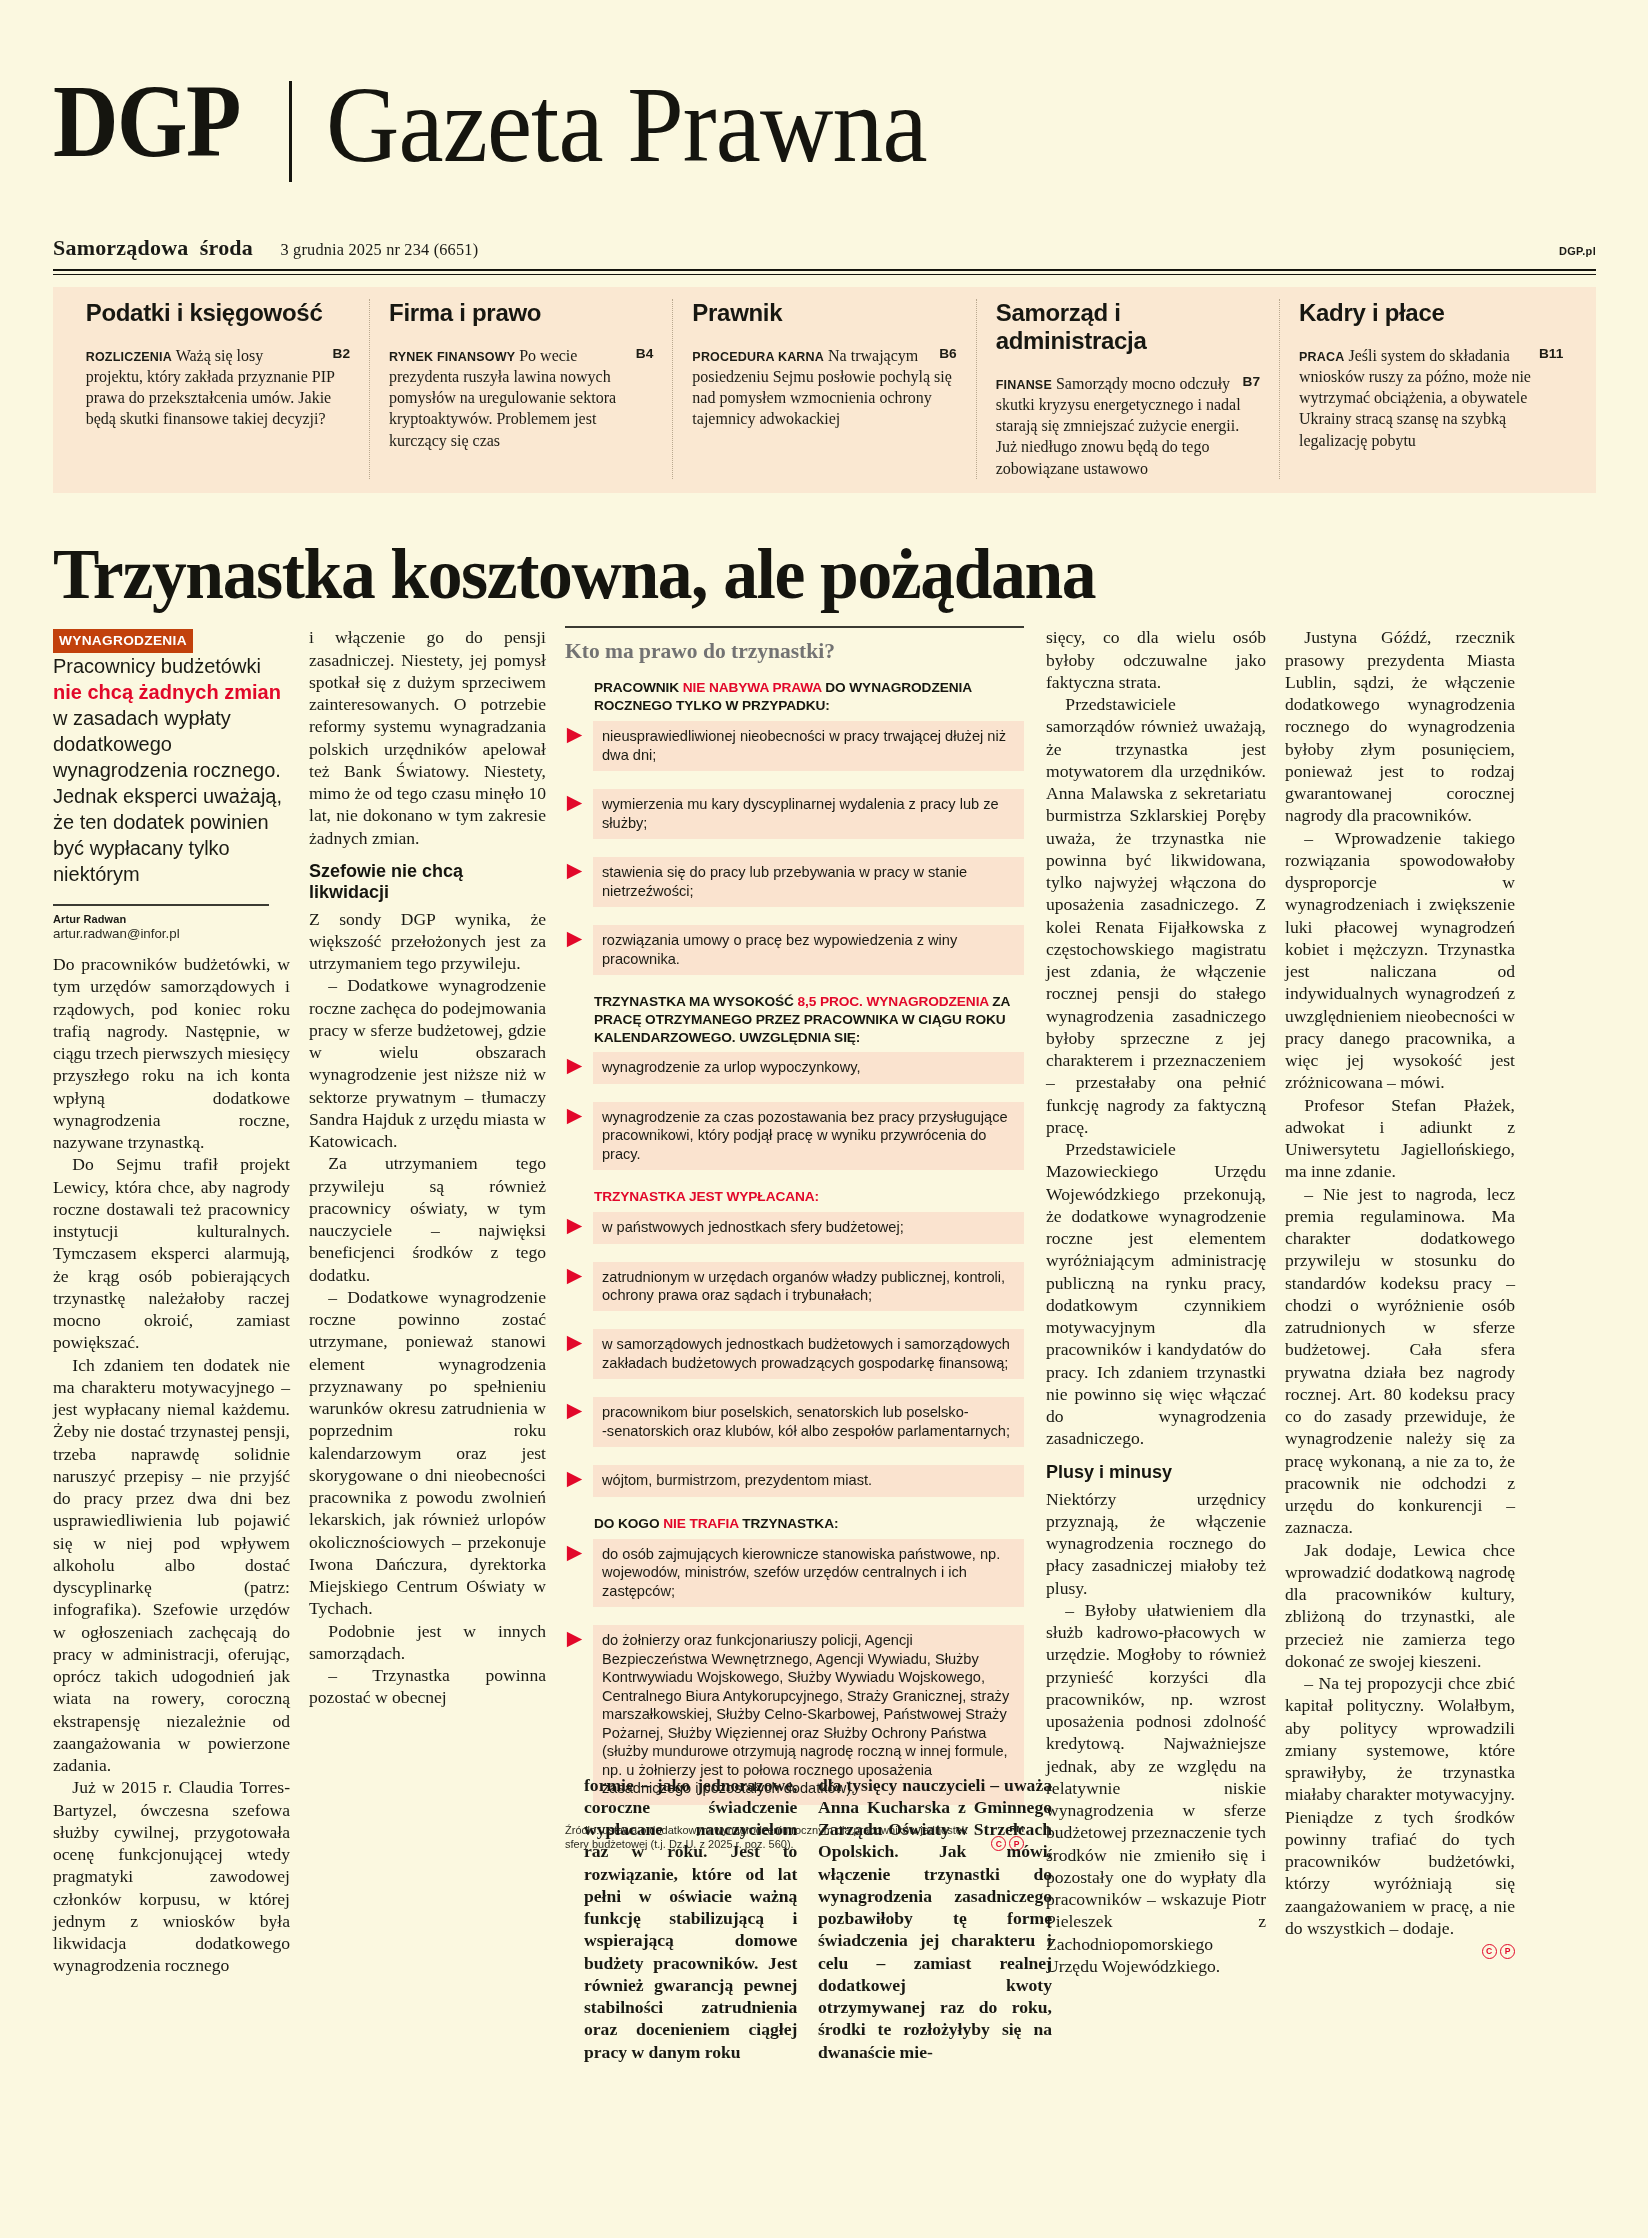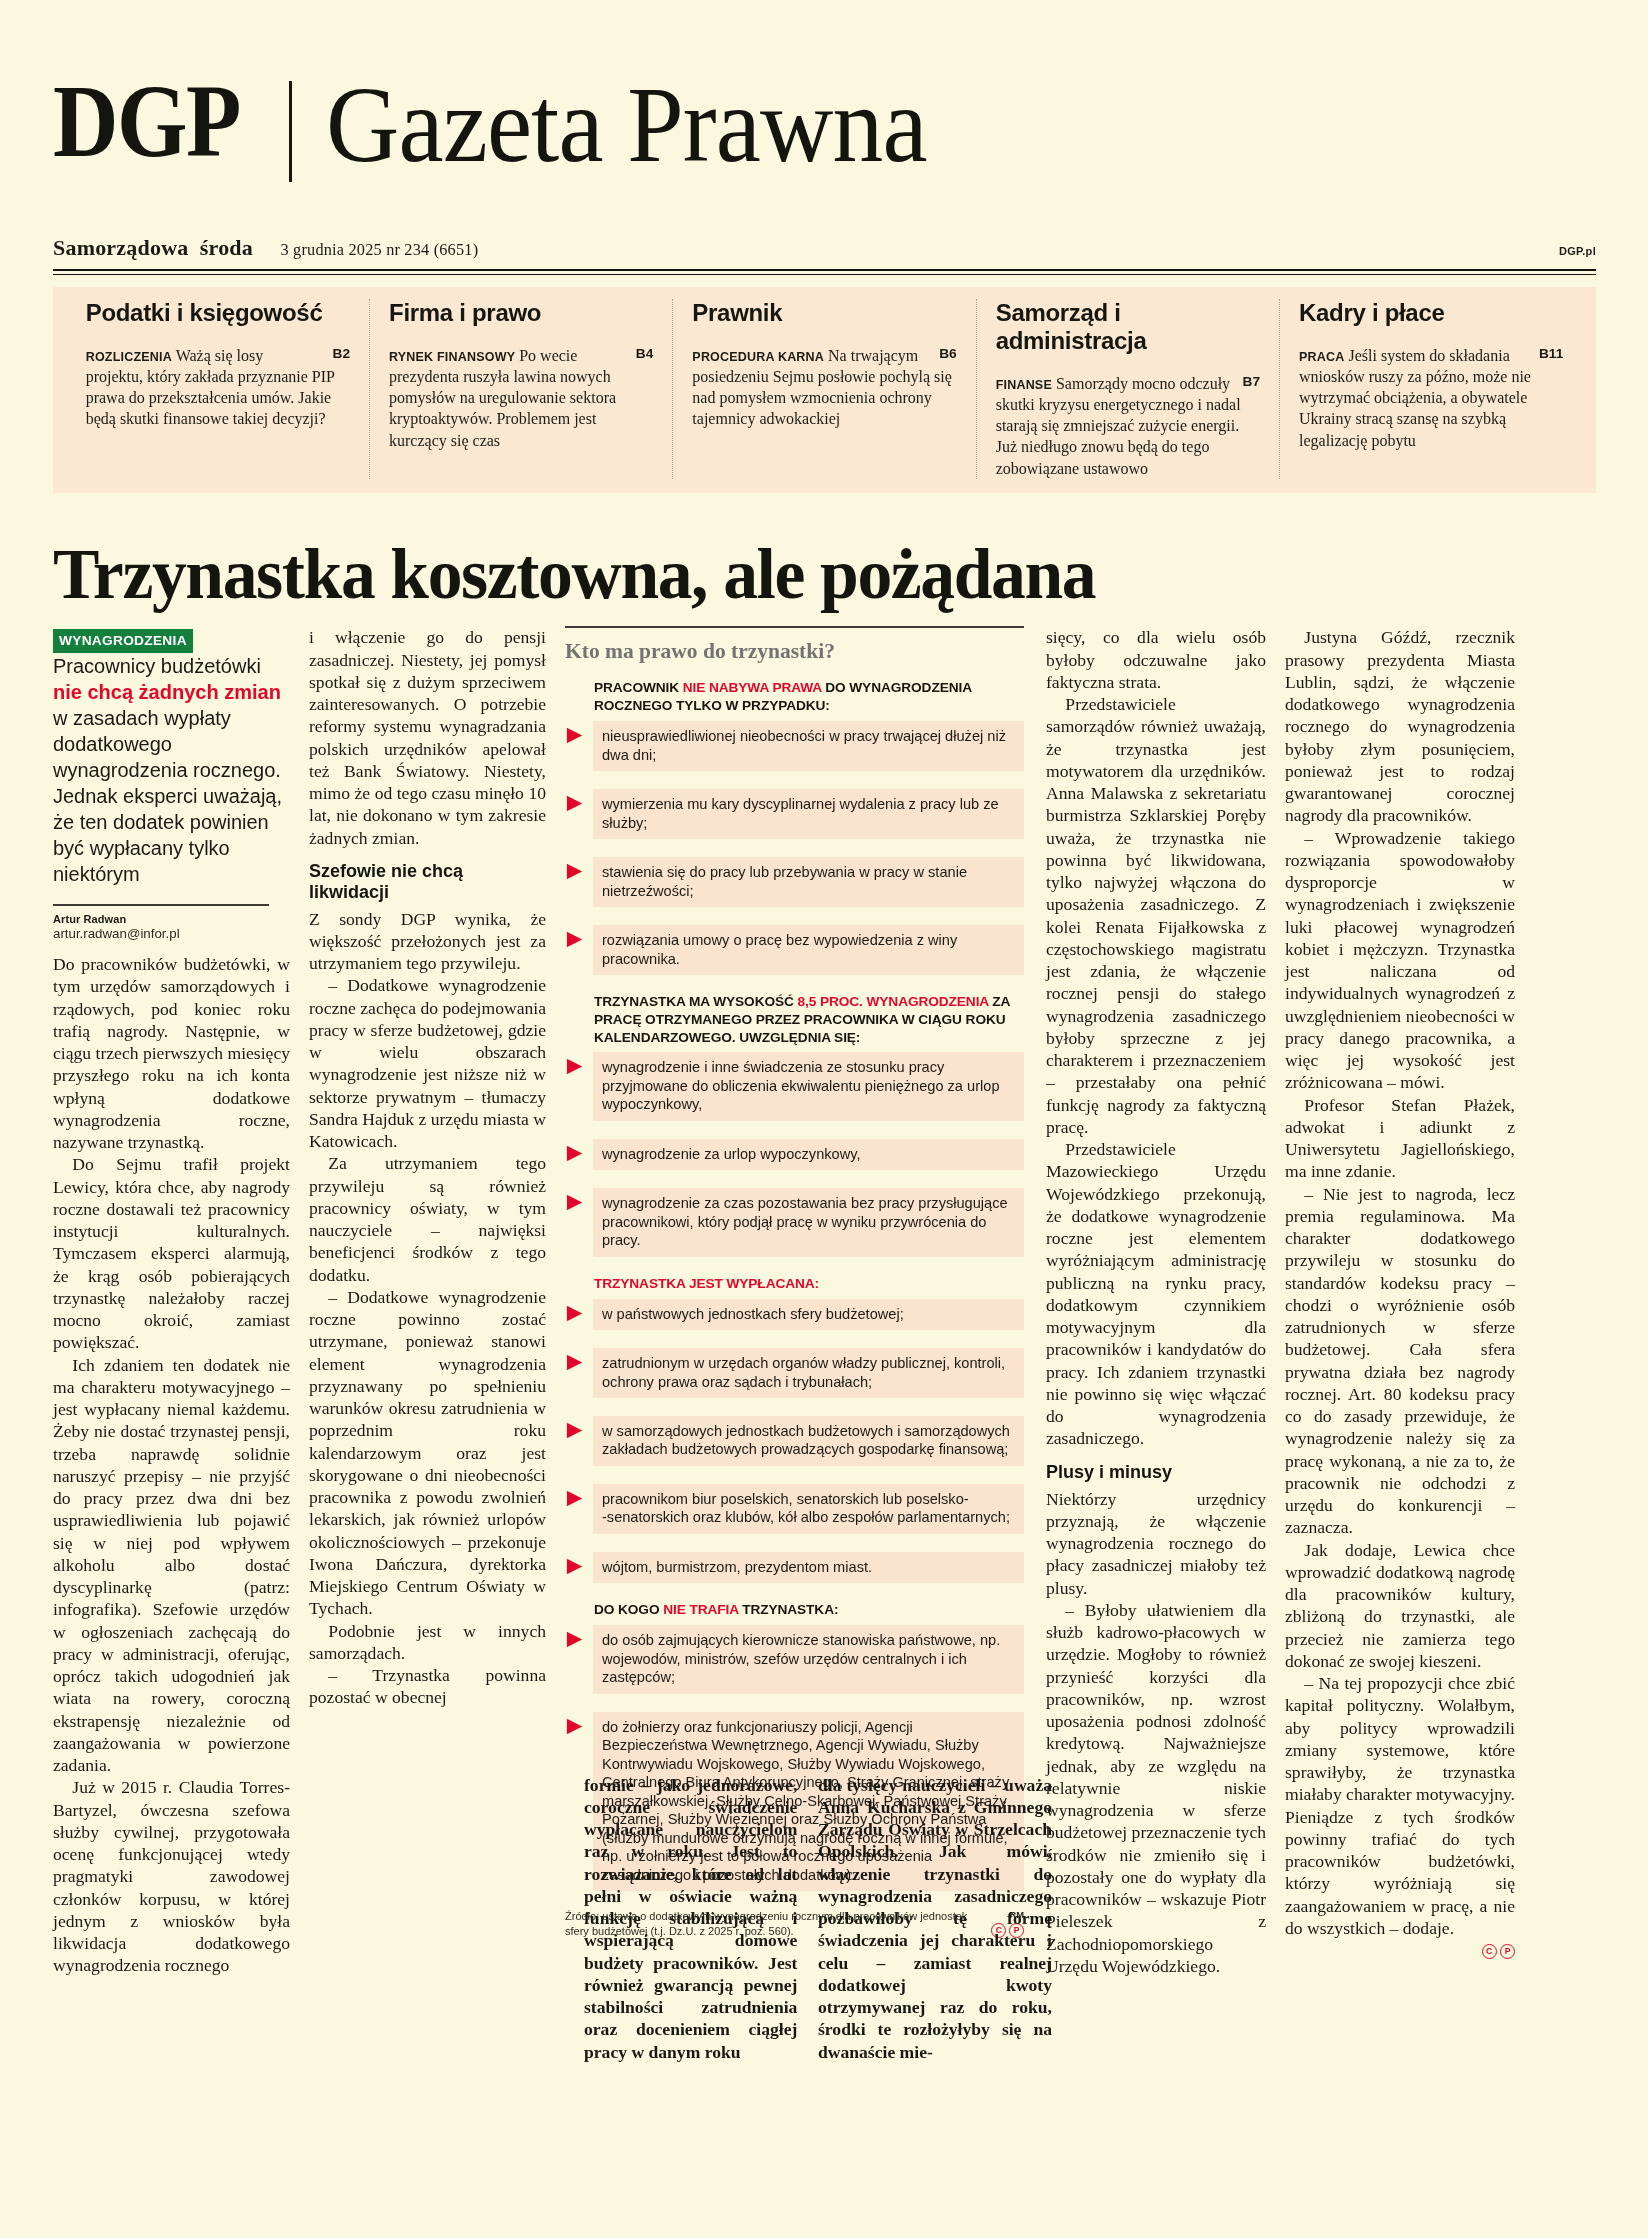--- a/index.html
+++ b/index.html
@@ -152,21 +152,21 @@
 
   
   .lead{
     font-family:"Liberation Sans", sans-serif;
     font-size:20px;
     line-height:1.3;
     color:#1b1b14;
     margin-bottom:17px;
   }
   .lead .tag{
-    background:#15803d;
+    background:#c2410c;
     color:#fff;
     font-weight:bold;
     font-size:13.7px;
     letter-spacing:0.3px;
     padding:2.6px 6px 3.4px 6px;
     margin-right:5.2px;
     display:inline-block;
     vertical-align:1.7px;
   }
   .lead .red{color:#e2082a;font-weight:bold;}
@@ -412,28 +412,20 @@
         <span class="ib-arrow">
             <svg width="19" height="17" viewBox="0 0 22 20">
               <polygon points="2,1 20,10 2,19" fill="#e2082a"></polygon>
             </svg>
           </span>
         <span class="ib-box">rozwiązania umowy o pracę bez wypowiedzenia z winy pracownika.</span>
       </div>
 
       <div class="ib-head">
         <span>TRZYNASTKA MA WYSOKOŚĆ </span><span class="red">8,5 PROC. WYNAGRODZENIA</span><span> ZA PRACĘ OTRZYMANEGO PRZEZ PRACOWNIKA W CIĄGU ROKU KALENDARZOWEGO. UWZGLĘDNIA SIĘ:</span>
-      </div>
-      <div class="ib-item">
-        <span class="ib-arrow">
-            <svg width="19" height="17" viewBox="0 0 22 20">
-              <polygon points="2,1 20,10 2,19" fill="#e2082a"></polygon>
-            </svg>
-          </span>
-        <span class="ib-box">wynagrodzenie i inne świadczenia ze stosunku pracy przyjmowane do obliczenia ekwiwalentu pieniężnego za urlop wypoczynkowy,</span>
       </div>
       <div class="ib-item">
         <span class="ib-arrow">
             <svg width="19" height="17" viewBox="0 0 22 20">
               <polygon points="2,1 20,10 2,19" fill="#e2082a"></polygon>
             </svg>
           </span>
         <span class="ib-box">wynagrodzenie za urlop wypoczynkowy,</span>
       </div>
       <div class="ib-item">

